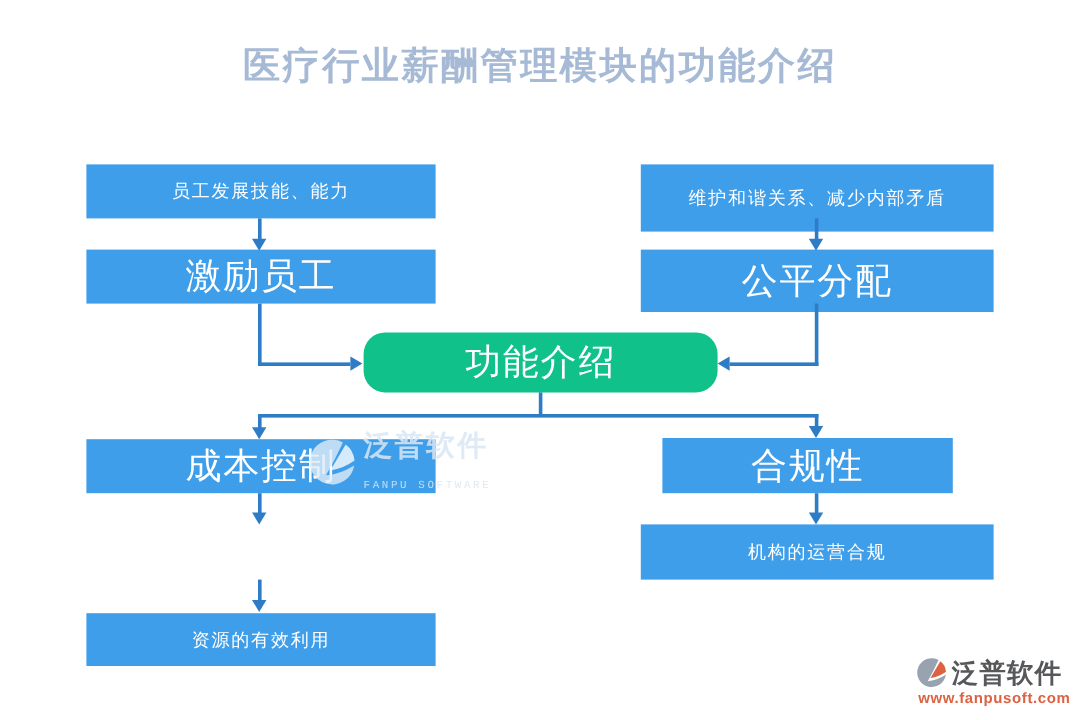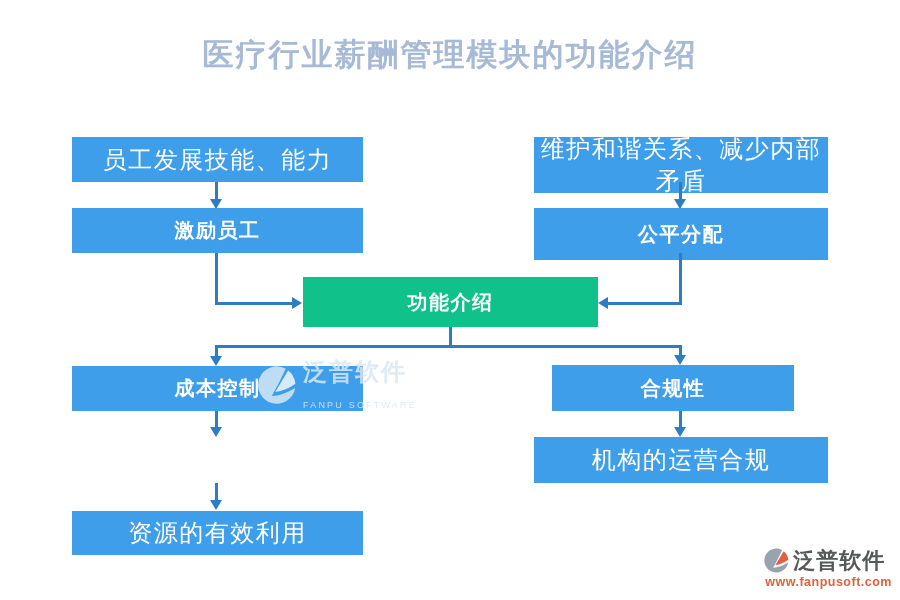--- a/index.html
+++ b/index.html
@@ -15,25 +15,25 @@
     position:relative;width:900px;height:600px;background:#ffffff;
     overflow:hidden;font-family:"Liberation Sans",sans-serif;
   }
   .title{
     position:absolute;top:34px;left:0;width:900px;text-align:center;
     font-family:"DejaVu Serif",serif;font-weight:bold;font-size:31px;
     letter-spacing:2px;color:var(--title-text);
   }
   .node{
     position:absolute;display:flex;align-items:center;justify-content:center;
-    background:var(--node-blue);color:#ffffff;font-size:24px;letter-spacing:1.5px;
+    background:var(--node-blue);color:#ffffff;font-size:15px;letter-spacing:1.5px;
     text-align:center;
   }
-  .node.bold{font-weight:bold;font-size:20px;}
-  .node.green{background:var(--node-green);}
+  .node.bold{font-weight:normal;font-size:30px;}
+  .node.green{background:var(--node-green);border-radius:18px;}
   .vline,.hline{position:absolute;background:var(--connector-blue);}
   .vline{width:3px;}
   .hline{height:3px;}
   .arr-down{
     position:absolute;width:0;height:0;
     border-left:6px solid transparent;border-right:6px solid transparent;
     border-top:10px solid var(--connector-blue);
   }
   .arr-right{
     position:absolute;width:0;height:0;
@@ -44,21 +44,21 @@
     position:absolute;width:0;height:0;
     border-top:6px solid transparent;border-bottom:6px solid transparent;
     border-right:10px solid var(--connector-blue);
   }
   .watermark{
     position:absolute;left:256px;top:360px;display:flex;align-items:center;gap:5px;
     color:rgba(216,230,243,0.85);pointer-events:none;
   }
   .watermark .wm-text{display:flex;flex-direction:column;line-height:1;}
   .watermark .wm-name{font-size:24px;font-weight:bold;letter-spacing:2px;}
-  .watermark .wm-sub{font-size:9px;letter-spacing:2.2px;margin-top:17px;}
+  .watermark .wm-sub{font-size:9px;letter-spacing:2.2px;margin-top:17px;font-family:Liberation Mono, monospace;}
   .footer-logo{
     position:absolute;right:8px;top:547px;display:flex;flex-direction:column;
     align-items:flex-start;line-height:1;
   }
   .footer-logo .fl-row{display:flex;align-items:center;gap:3px;}
   .footer-logo .fl-name{
     font-size:22px;font-weight:bold;color:var(--logo-text-gray);letter-spacing:1px;
   }
   .footer-logo .fl-url{
     font-size:12.5px;font-weight:bold;color:var(--logo-orange);

